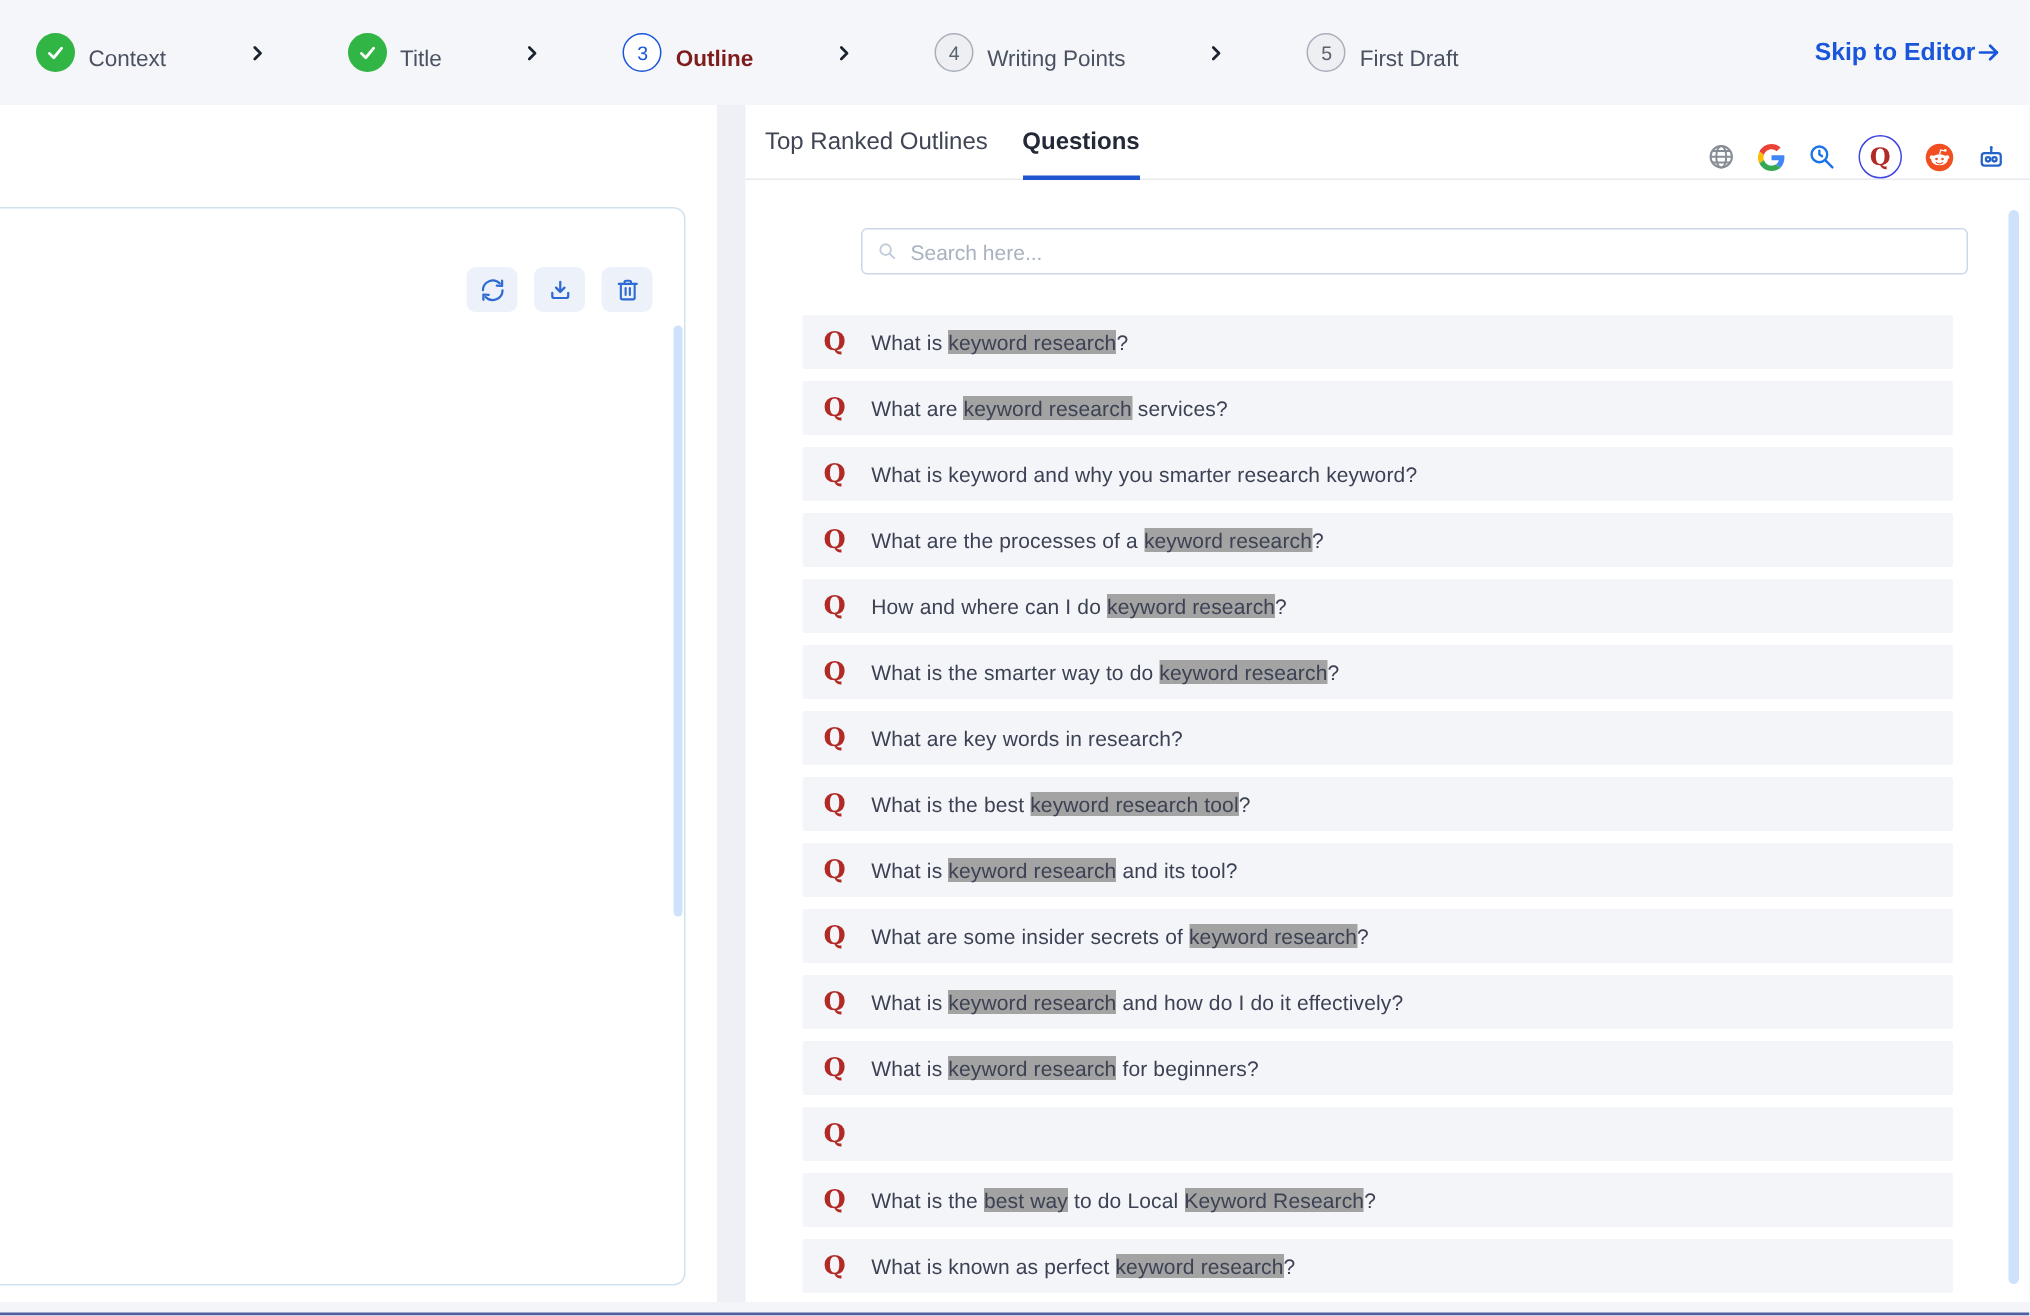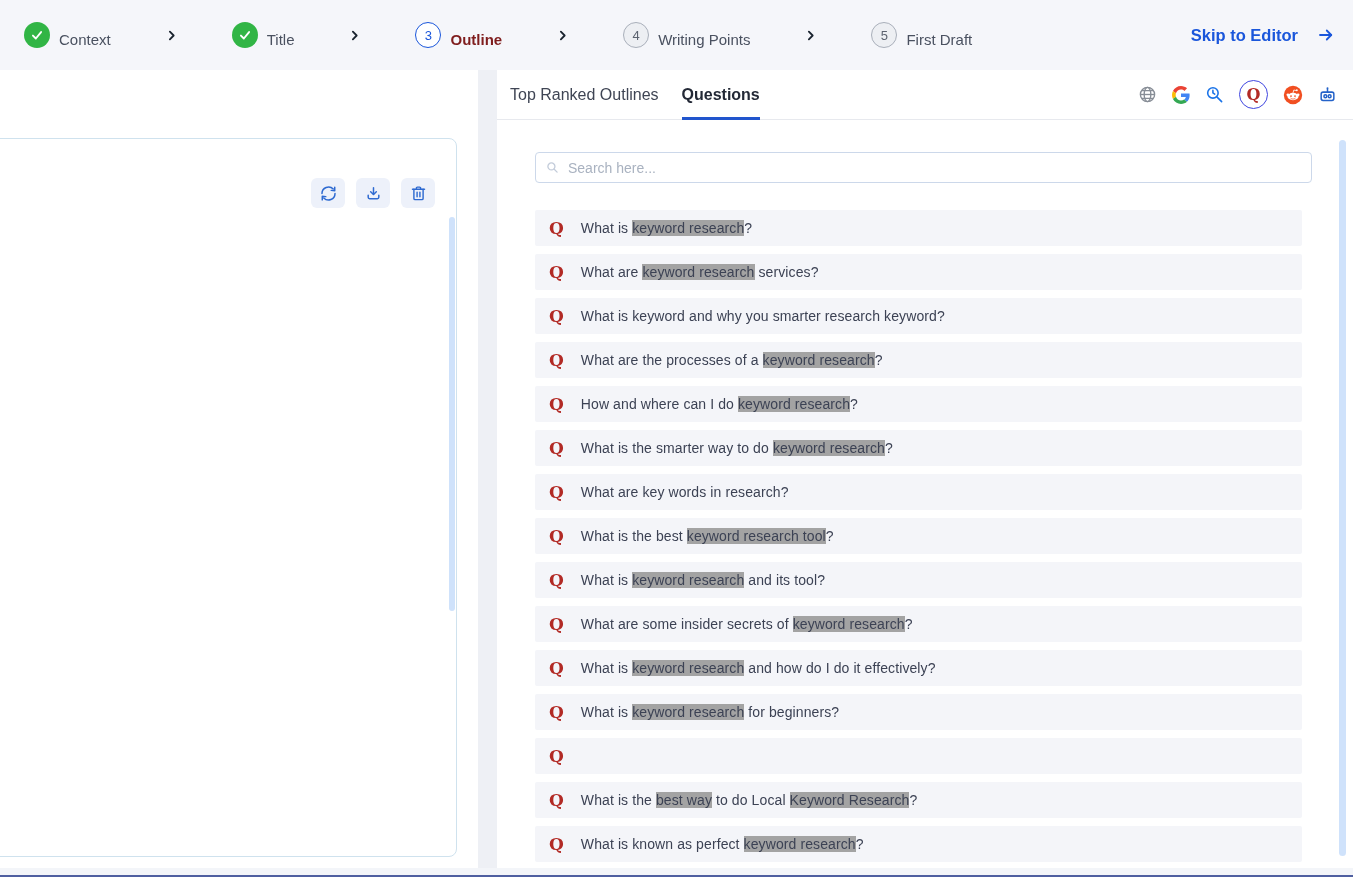--- a/index.html
+++ b/index.html
@@ -21,21 +21,21 @@
   .step-circle.done{background:#31b545;}
   .step-circle.done svg{width:14px;height:14px;}
   .step-circle.active{border:1px solid #1a56db;color:#1a56db;background:#fff;}
   .step-circle.pending{border:1px solid #a9afba;color:#5c6370;background:#edeff3;}
   .step-label{font-size:15px;color:#4a5160;white-space:nowrap;}
   .step-label.active{color:#7f1d1d;font-weight:bold;}
   .chevron{margin:0 54px;display:flex;flex:0 0 auto;}
   .chevron svg{width:13px;height:13px;}
   .skip{
     margin-left:auto;color:#1a56db;font-weight:bold;font-size:16.5px;
-    display:flex;align-items:center;gap:19px;cursor:pointer;white-space:nowrap;
+    display:flex;align-items:center;gap:0;cursor:pointer;white-space:nowrap;
   }
   .skip svg{width:18px;height:18px;}
   
   .main{position:absolute;top:70px;left:0;right:0;bottom:9px;}
   .left-panel{position:absolute;left:0;top:0;width:478px;height:100%;background:#fff;}
   .left-box{
     position:absolute;left:-9px;top:68px;width:466px;height:719px;box-sizing:border-box;
     background:#fff;border:1px solid #cfe2ee;border-radius:8px;
   }
   .left-actions{position:absolute;top:39px;right:21px;display:flex;gap:11px;}
@@ -44,42 +44,42 @@
     display:flex;align-items:center;justify-content:center;cursor:pointer;
   }
   .icon-btn svg{width:17px;height:17px;}
   .left-thumb{
     position:absolute;right:1px;top:78px;width:6px;height:394px;
     background:#cfe2fb;border-radius:3px;
   }
   
   .right-panel{position:absolute;left:497px;top:0;right:0;height:798px;background:#fff;}
   .tabbar{
-    position:relative;height:49px;display:flex;align-items:center;
+    position:relative;height:49px;display:flex;align-items:flex-end;
     padding:0 16px 0 13px;border-bottom:1px solid #e7e9ee;
   }
   .tab{
     font-size:16px;color:#3f4554;margin-right:23px;position:relative;height:100%;
     display:flex;align-items:center;cursor:pointer;white-space:nowrap;
   }
   .tab.active{font-weight:bold;color:#232936;}
   .tab.active::after{
     content:"";position:absolute;left:0;right:0;bottom:-1px;height:3px;background:#2155cd;
   }
   .source-icons{margin-left:auto;display:flex;align-items:center;gap:15px;}
   .src-ic{display:flex;align-items:center;justify-content:center;cursor:pointer;}
   .quora-ring{
     width:29px;height:29px;border:1.5px solid #3f46e0;border-radius:50%;box-sizing:border-box;
     display:flex;align-items:center;justify-content:center;
   }
   .quora-q{font-family:"DejaVu Serif",serif;font-weight:bold;font-size:16px;color:#b22a25;line-height:1;}
   .content{padding:32px 0 0 38px;position:relative;}
   .searchbar{
     height:31px;box-sizing:border-box;margin-right:41px;border:1px solid #ccd8ea;border-radius:4px;
-    display:flex;align-items:center;padding:0 10px;gap:7px;background:#fff;
+    display:flex;align-items:center;padding:0 10px;gap:7px;background:#fff;margin-left:39px;
   }
   .searchbar svg{width:13px;height:13px;flex:0 0 auto;}
   .searchbar input{
     border:none;outline:none;flex:1;font-size:14px;color:#333a47;
     font-family:"Liberation Sans",sans-serif;background:transparent;
   }
   .searchbar input::placeholder{color:#a9b2c0;}
   .questions{margin-top:27px;padding-right:51px;}
   .q-row{
     height:36px;margin-bottom:8px;background:#f4f5f9;border-radius:2px;

